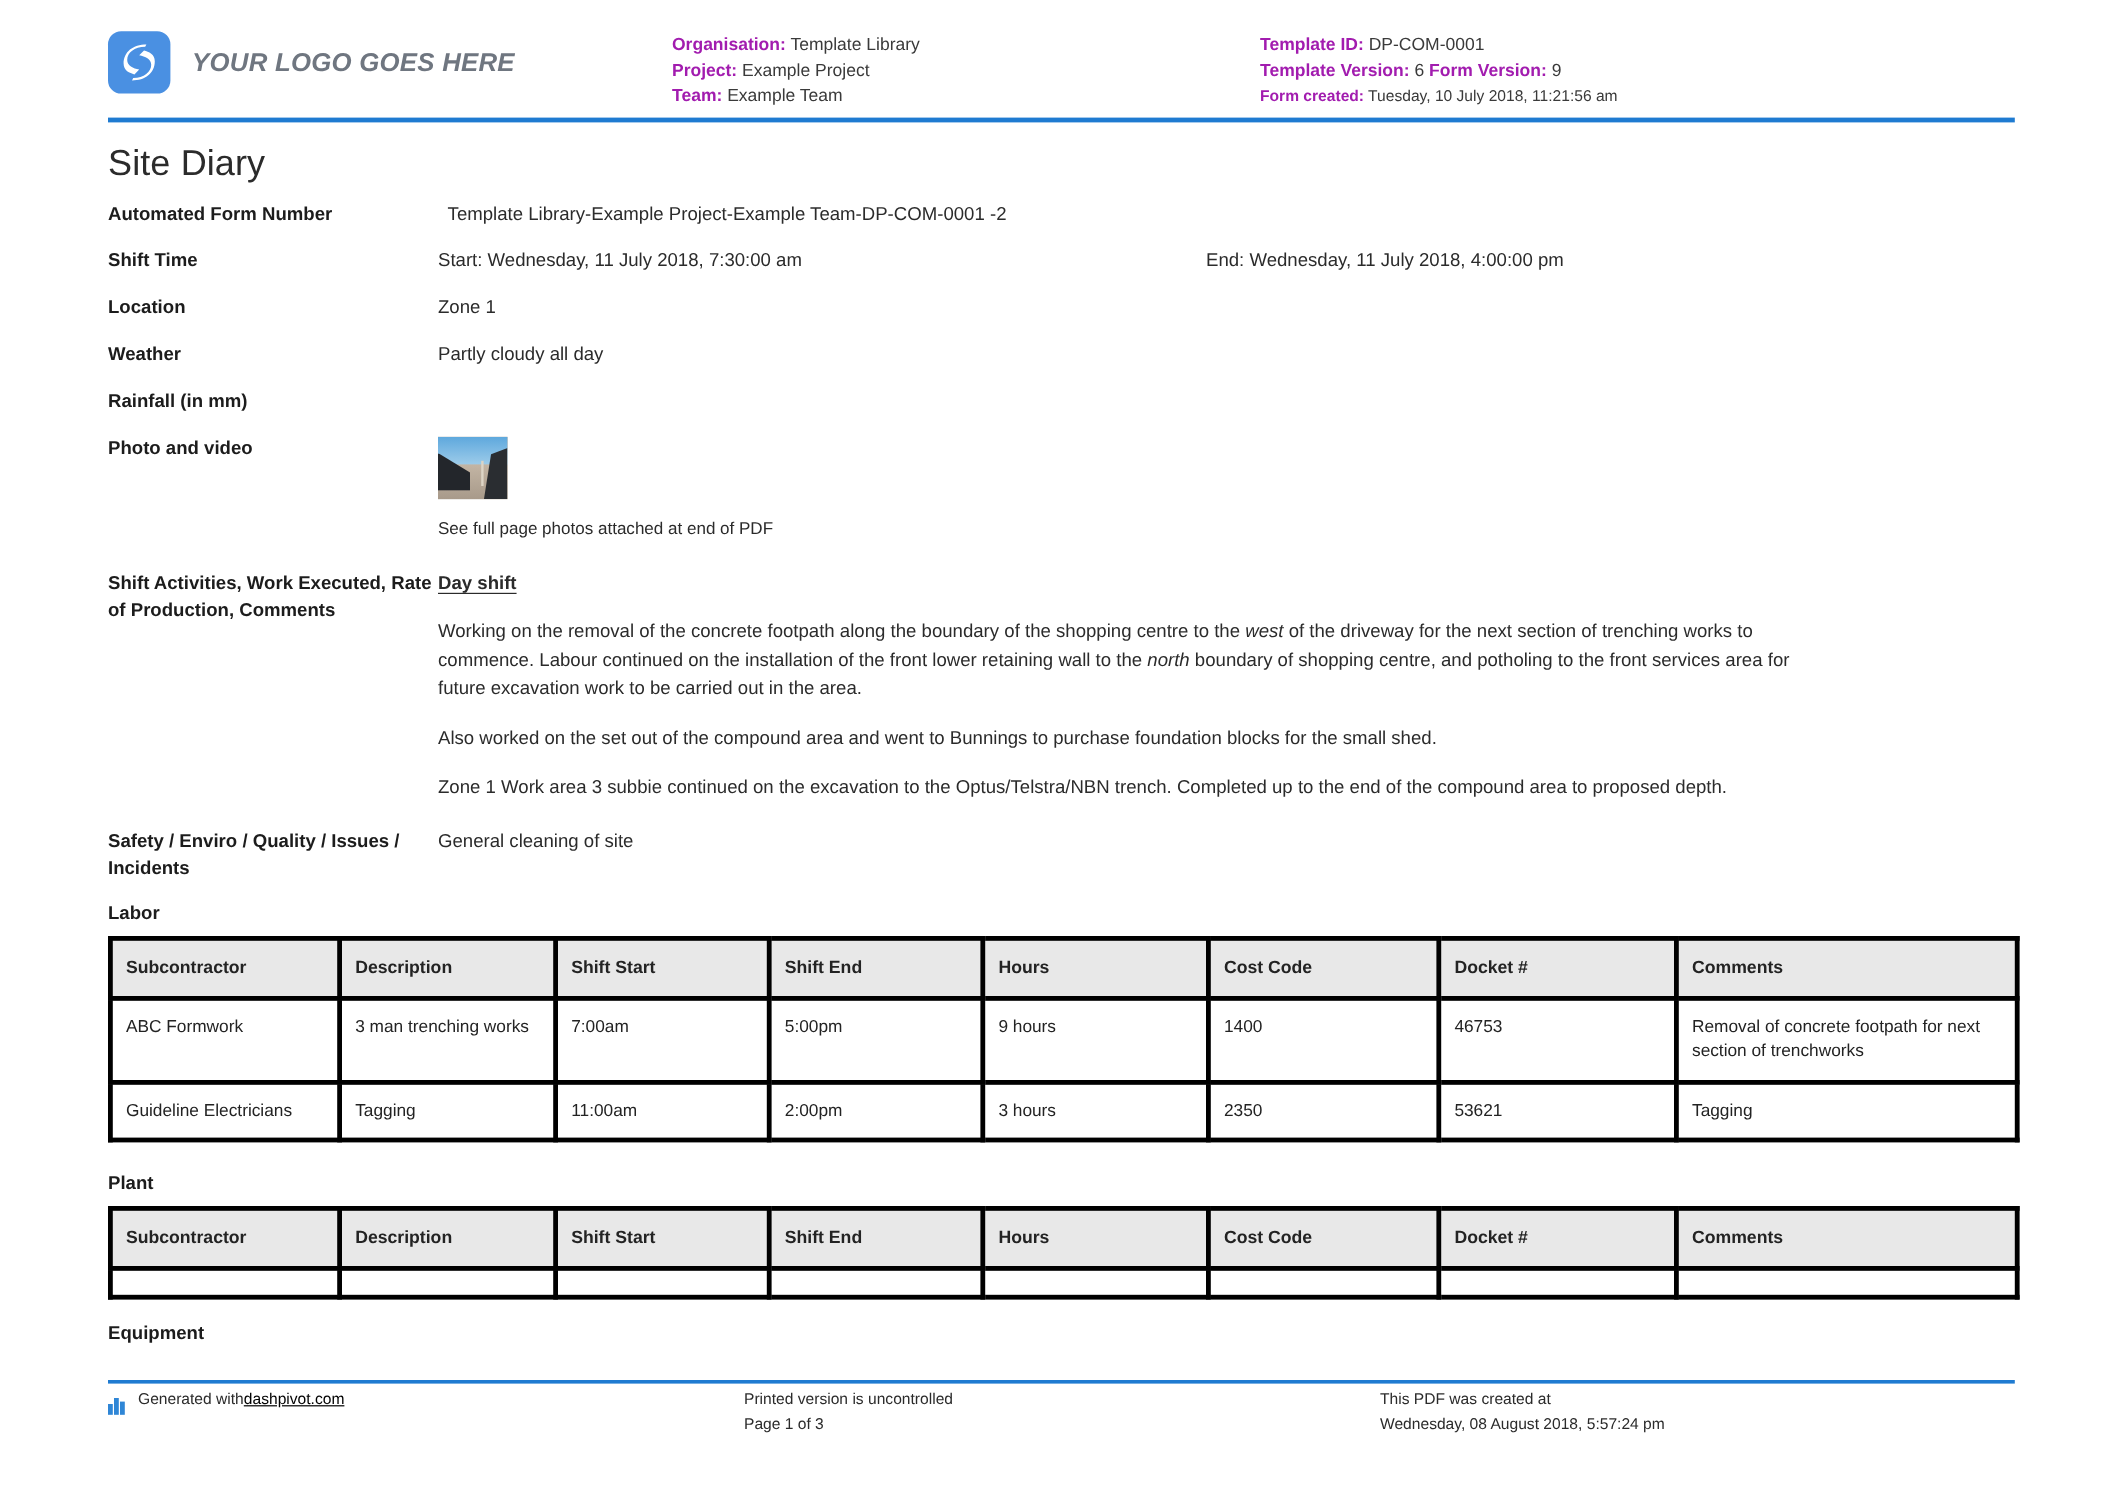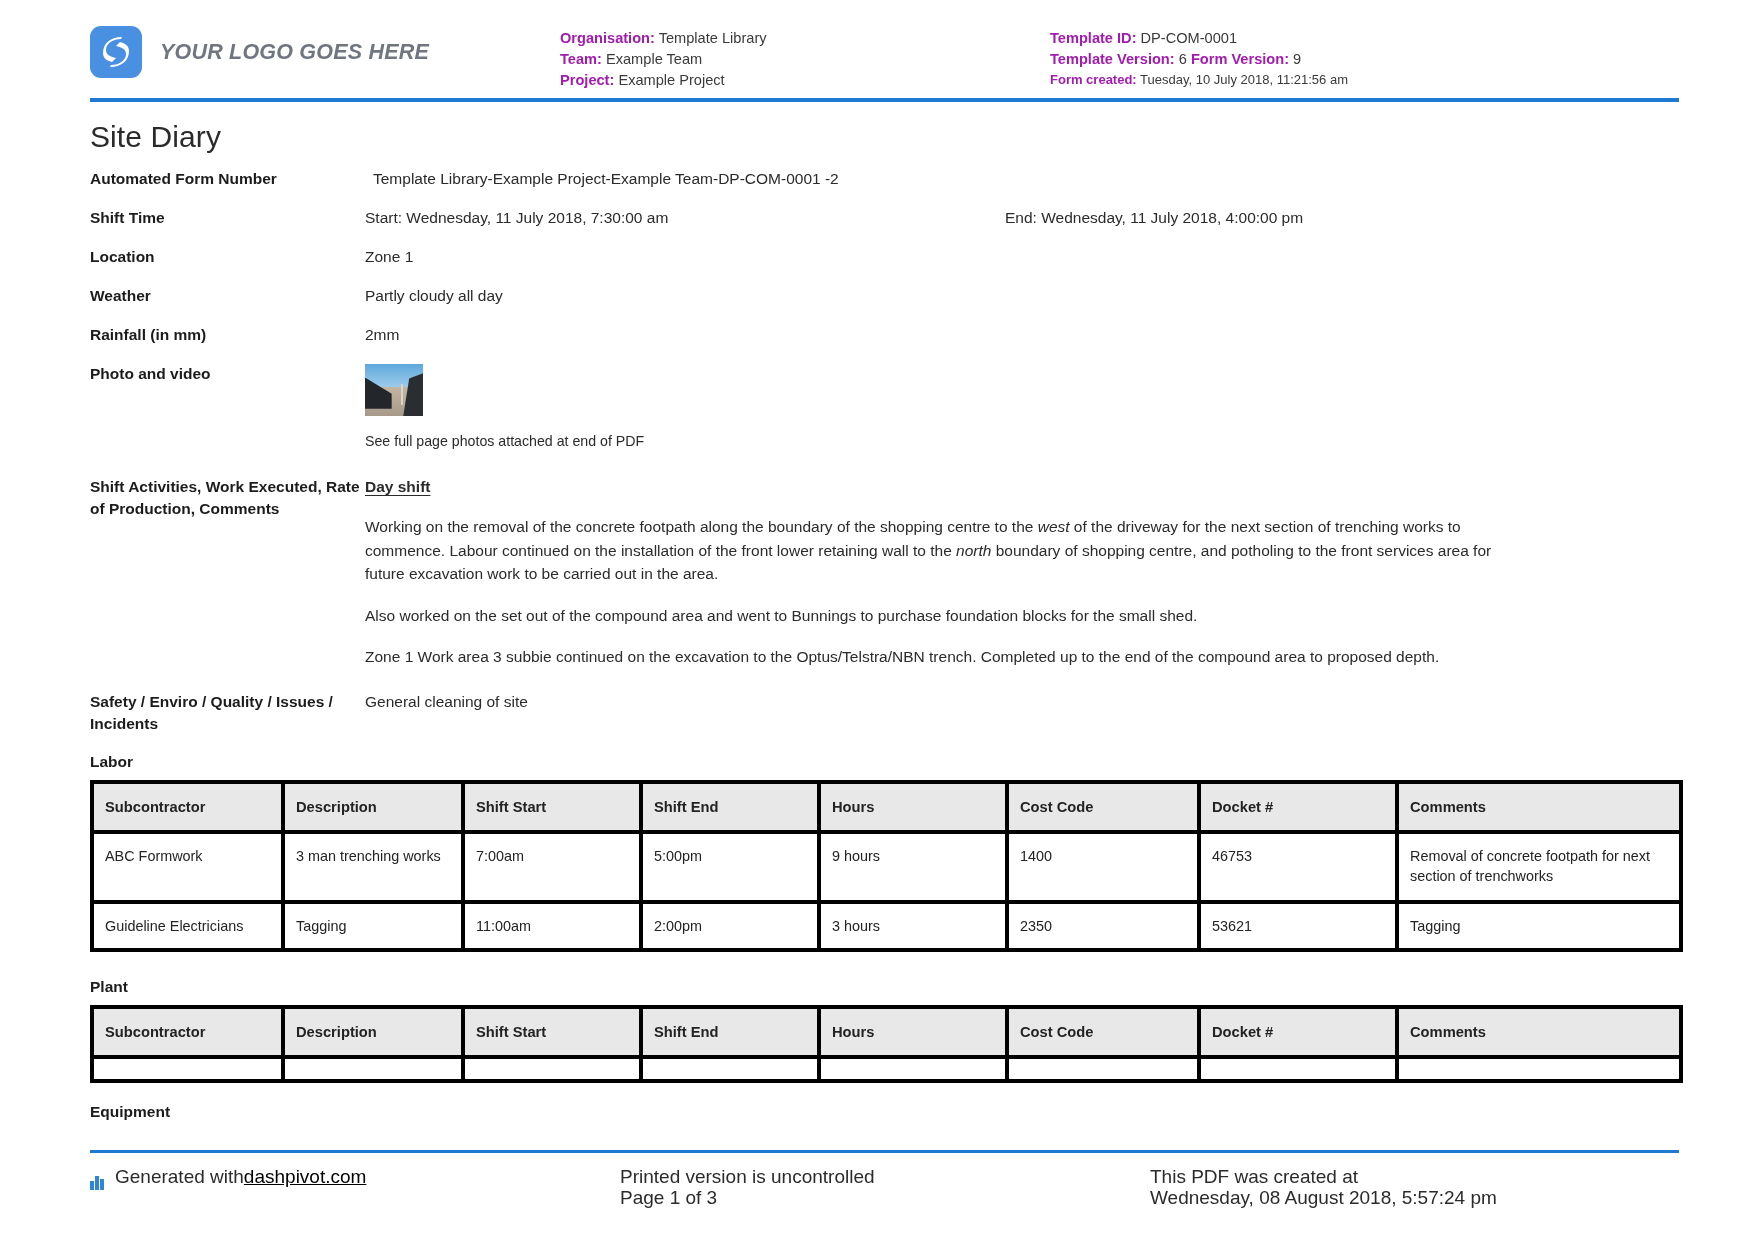--- a/index.html
+++ b/index.html
@@ -205,24 +205,24 @@
   .footer-rule {
     position: absolute;
     left: 90px; right: 75px;
     bottom: 87px;
     height: 3.5px;
     background: #1f7bd1;
   }
   .footer {
     position: absolute;
     left: 90px; right: 75px;
-    bottom: 32px;
+    bottom: 43px;
     display: flex;
     align-items: flex-start;
-    font-size: 19px;
+    font-size: 13px;
     color: #2b2b2b;
     line-height: 21px;
   }
   .footer-left { width: 530px; display: flex; align-items: flex-start; }
   .footer-mid  { width: 530px; }
   .footer-right{ flex: 1; }
   .footer a { color: #000000; }
   .dp-logo {
     display: inline-block;
     width: 16px; height: 15px;
@@ -256,26 +256,26 @@
       </div>
       <div class="logo-text">YOUR LOGO GOES HERE</div>
     </div>
 
     <div class="meta-col mid">
       <div>
         <b>Organisation:</b>
         <span>Template Library</span>
       </div>
       <div>
+        <b>Project:</b>
+        <span>Example Project</span>
+      </div>
+      <div>
         <b>Team:</b>
         <span>Example Team</span>
-      </div>
-      <div>
-        <b>Project:</b>
-        <span>Example Project</span>
       </div>
     </div>
 
     <div class="meta-col right">
       <div>
         <b>Template ID:</b>
         <span>DP-COM-0001</span>
       </div>
       <div>
         <b>Template Version:</b>
@@ -316,21 +316,20 @@
       <div class="fvalue">Zone 1</div>
     </div>
 
     <div class="frow">
       <div class="flabel">Weather</div>
       <div class="fvalue">Partly cloudy all day</div>
     </div>
 
     <div class="frow">
       <div class="flabel">Rainfall (in mm)</div>
-      <div class="fvalue">2mm</div>
     </div>
 
     <div class="frow" style="margin-bottom:24px">
       <div class="flabel">Photo and video</div>
       <div class="fvalue thumb-wrap">
         <div class="thumb">
           <div class="sky"></div>
           <div class="ground"></div>
           <div class="fence-l"></div>
           <div class="fence-r"></div>

